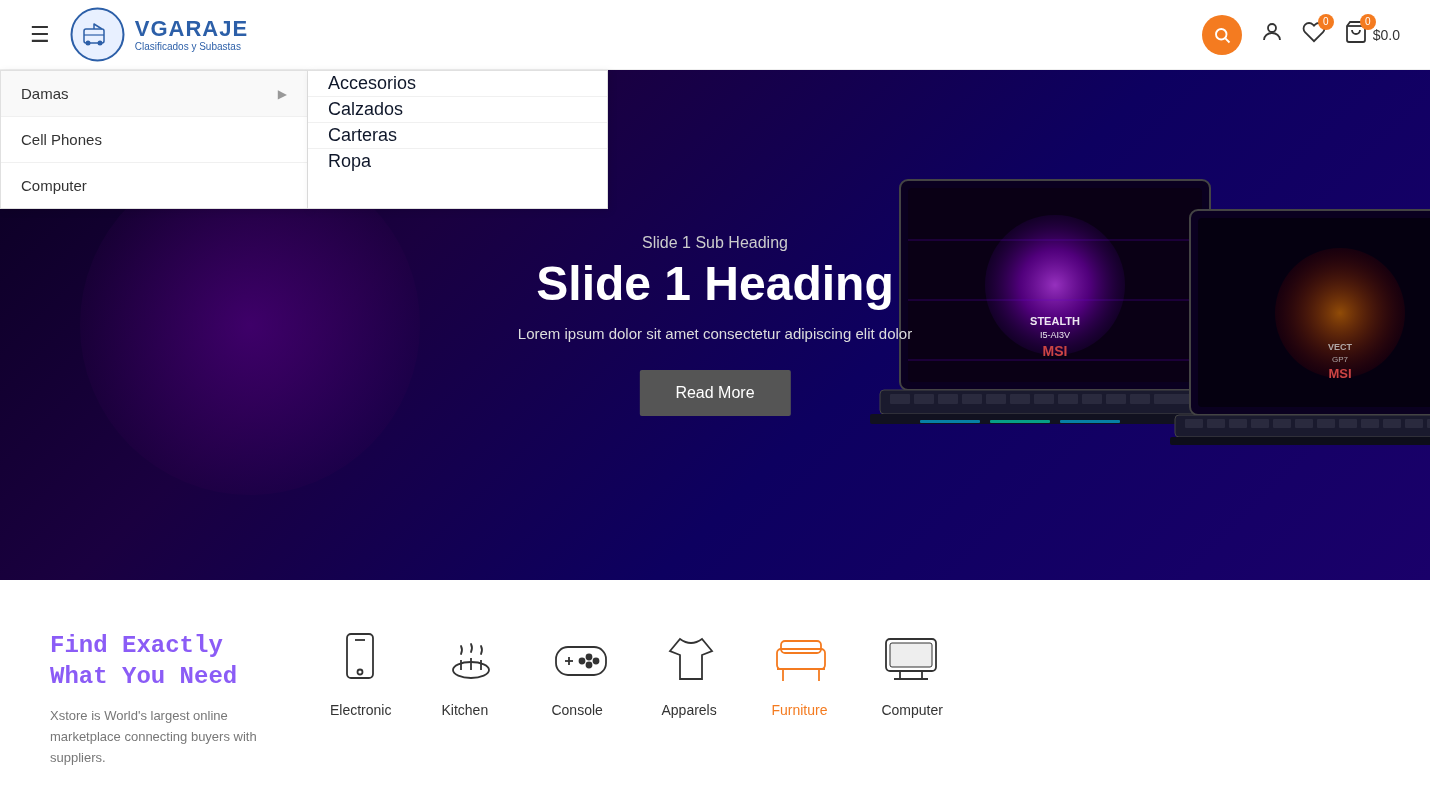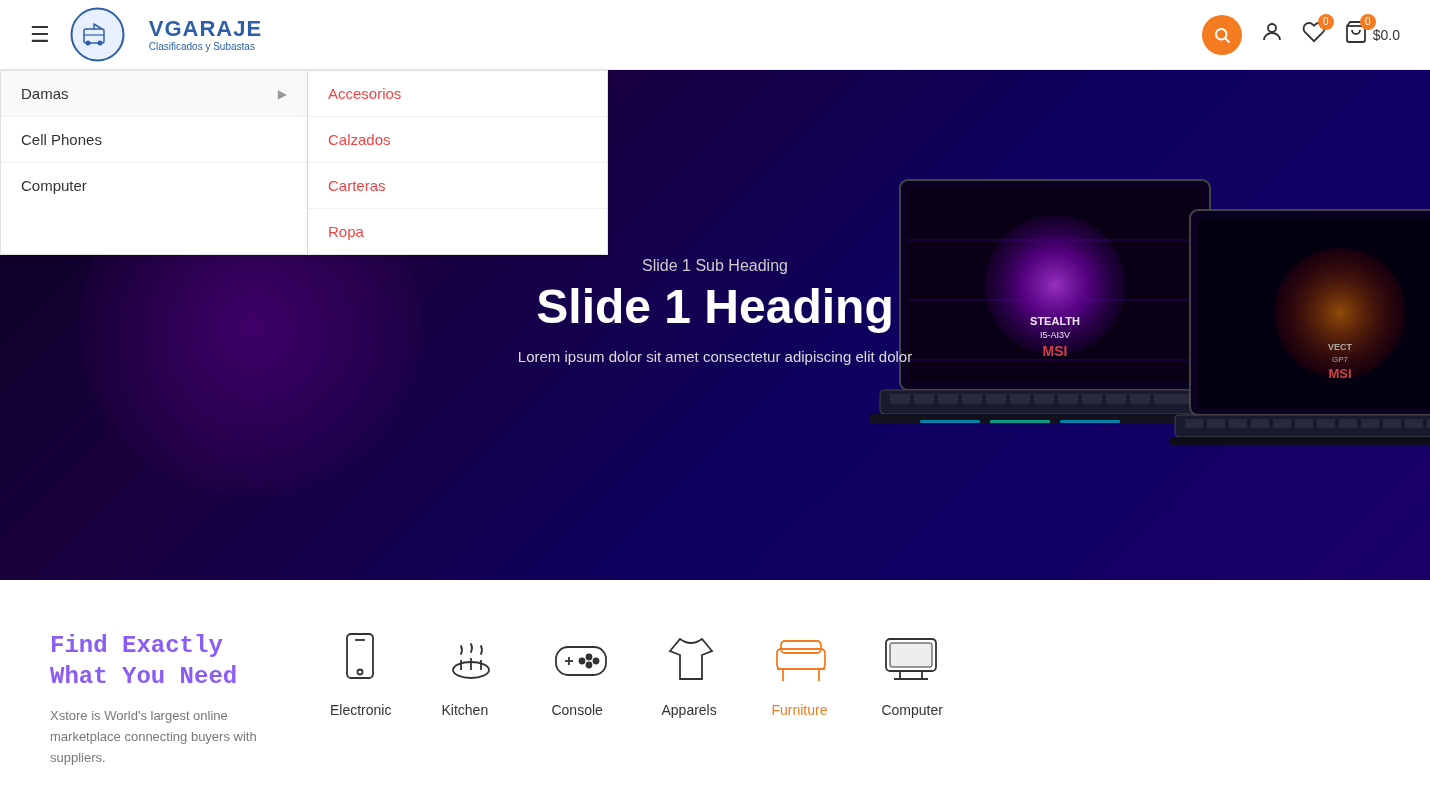--- a/index.html
+++ b/index.html
@@ -18,21 +18,21 @@
     }
     .hamburger {
       font-size: 22px;
       cursor: pointer;
       margin-right: 20px;
       color: #333;
     }
     .logo-area {
       display: flex;
       align-items: center;
-      gap: 24px;
+      gap: 10px;
       margin-right: auto;
     }
     .logo-icon {
       width: 55px;
       height: 55px;
     }
     .logo-text {
       display: flex;
       flex-direction: column;
       line-height: 1.1;
@@ -124,23 +124,23 @@
     .dropdown-item.active { background: #f9f9f9; }
     .chevron { font-size: 12px; color: #999; }
     .dropdown-sub {
       background: #fff;
       border: 1px solid #e0e0e0;
       border-left: none;
       width: 300px;
       box-shadow: 2px 2px 8px rgba(0,0,0,0.1);
     }
     .dropdown-sub-item {
-      padding: 14px 20px;
-      font-size: 15px;
-      color: #ef4444;
+      padding: 2px 20px;
+      font-size: 18px;
+      color: #0f172a;
       cursor: pointer;
       border-bottom: 1px solid #f0f0f0;
     }
     .dropdown-sub-item:last-child { border-bottom: none; }
 
     
     .hero {
       position: relative;
       width: 100%;
       height: 510px;
@@ -338,20 +338,21 @@
 </div>
 
 <div class="hero">
 
   <div class="hero-bg-circle"></div>
 
   <div class="hero-content">
     <div class="hero-sub-heading">Slide 1 Sub Heading</div>
     <div class="hero-heading">Slide 1 Heading</div>
     <div class="hero-desc">Lorem ipsum dolor sit amet consectetur adipiscing elit dolor</div>
+    <button class="read-more-btn">Read More</button>
   </div>
 
   <div class="laptop-container">
 
     <svg style="position:absolute; right:200px; bottom:0;" width="380" height="420" viewBox="0 0 380 420">
 
       <rect x="30" y="20" width="310" height="210" rx="8" fill="#0a0020" stroke="#444" stroke-width="2"></rect>
       <rect x="38" y="28" width="294" height="194" rx="4" fill="#0a0015"></rect>
 
       <circle cx="185" cy="125" r="70" fill="url(#grad1)" opacity="0.8"></circle>

